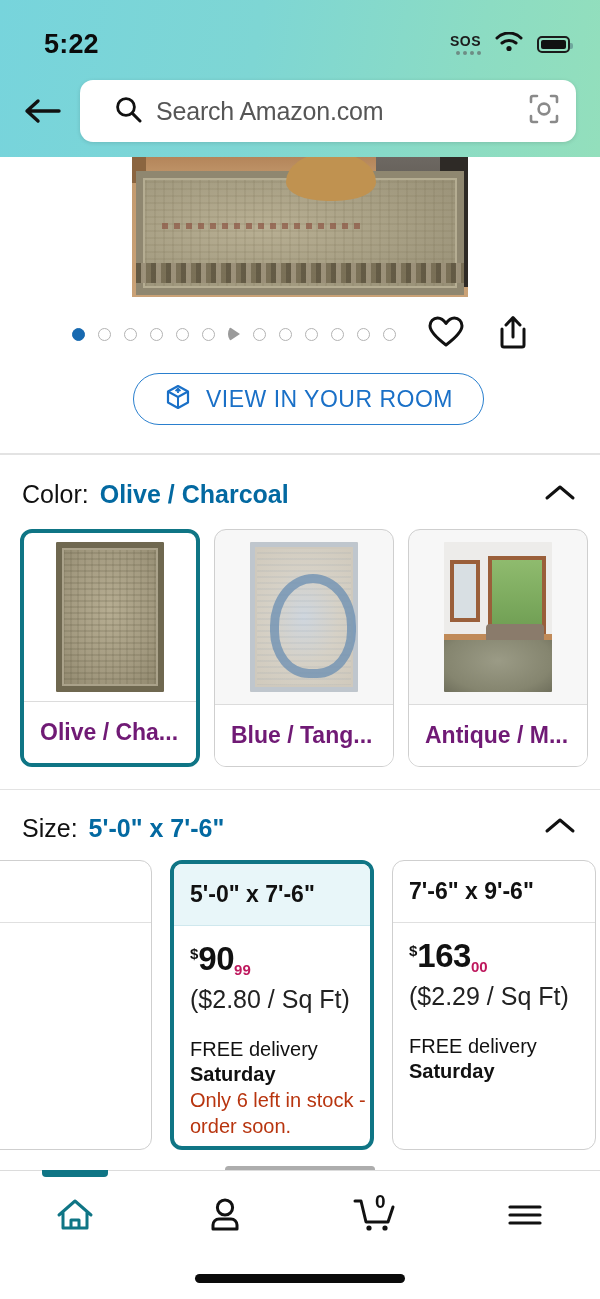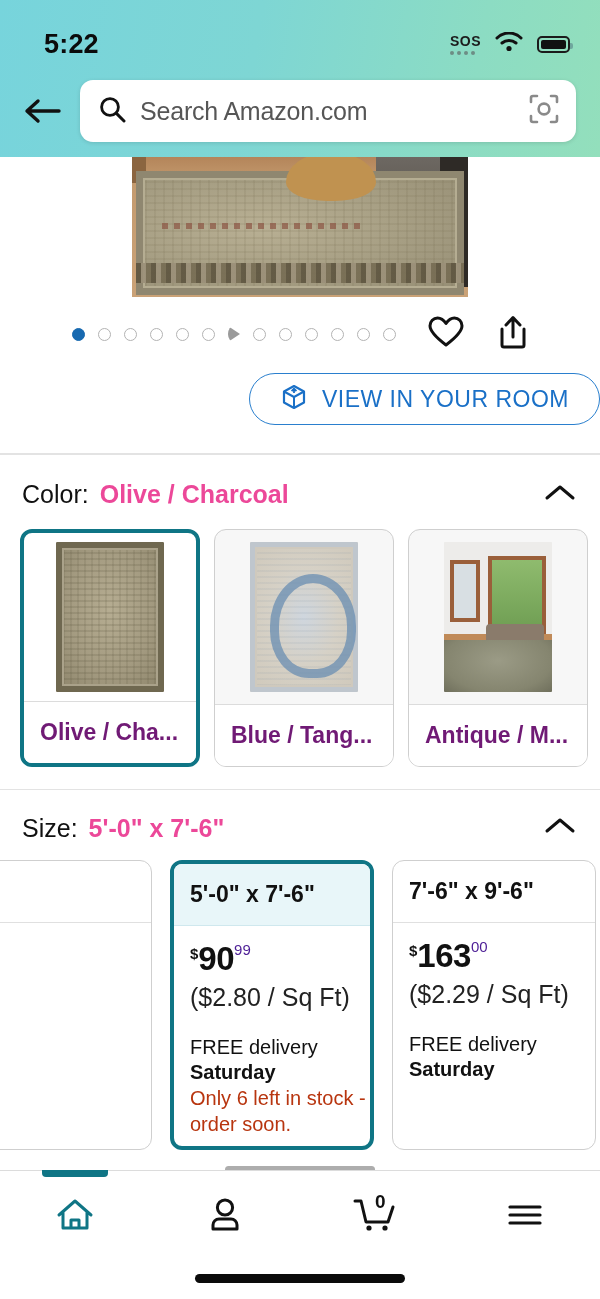--- a/index.html
+++ b/index.html
@@ -17,37 +17,37 @@
     background: linear-gradient(100deg, #77d4dc 0%, #7ed6d4 42%, #8cdcc3 78%, #93dfbc 100%);
     z-index: 5;
   }
   .statusbar {
     position: absolute; top:13px; left:0; width:600px; height:62px;
     display:flex; align-items:center; justify-content:space-between;
     padding: 0 30px 0 44px;
   }
   .sb-time { font-size:27px; font-weight:bold; color:#0b0b0b; letter-spacing:0.2px; }
   .sb-right { display:flex; align-items:center; gap:14px; }
-  .sos-wrap { display:flex; flex-direction:column; align-items:flex-start; gap:3px; }
+  .sos-wrap { display:flex; flex-direction:column; align-items:flex-end; gap:3px; }
   .sos-text { font-size:14px; font-weight:bold; color:#1b1b1b; letter-spacing:0.5px; line-height:1; }
   .sos-dots { display:flex; gap:3px; }
   .sos-dots i { width:4px; height:4px; border-radius:50%; background:#6d8d85; display:block; }
   .batt { position:relative; width:33px; height:17px; border:2px solid #1b1b1b; border-radius:5px; padding:2px; }
   .batt::after { content:""; position:absolute; right:-5px; top:5px; width:3px; height:6px;
                  background:#6fa79d; border-radius:0 2px 2px 0; }
   .batt i { display:block; width:100%; height:100%; background:#111; border-radius:2px; }
 
   .searchrow {
     position:absolute; top:78px; left:0; width:600px; height:66px;
     display:flex; align-items:center; padding:0 24px 0 14px; gap:10px;
   }
   .backbtn { width:56px; height:56px; display:flex; align-items:center; justify-content:center; flex:0 0 auto; }
   .searchbox {
     flex:1 1 auto; height:62px; background:#fff; border-radius:13px;
-    display:flex; align-items:center; padding:0 16px 0 18px; gap:14px;
+    display:flex; align-items:center; padding:0 16px 0 34px; gap:14px;
     box-shadow: 0 1px 4px rgba(0,0,0,.13);
   }
   .search-ph { flex:1 1 auto; font-size:25px; color:#565656; font-weight:400; letter-spacing:-0.2px; }
 
   
   .content { position:absolute; top:157px; left:0; width:600px; height:1013px; background:#fff; }
 
   
   .hero-wrap { width:600px; height:140px; display:flex; justify-content:center; }
   .hero {
@@ -79,33 +79,33 @@
   
   .dotsrow { height:62px; display:flex; align-items:center; justify-content:center; gap:0; padding-top:12px; }
   .dots { display:flex; align-items:center; gap:13px; }
   .dot { width:13px; height:13px; border-radius:50%; border:1.6px solid #b3b3b3; box-sizing:border-box; }
   .dot.active { background:#1769b0; border-color:#1769b0; }
   .dot.video { width:0; height:0; border:none; border-left:12px solid #9a9a9a;
                border-top:8px solid transparent; border-bottom:8px solid transparent; background:none; }
   .dots-actions { display:flex; align-items:center; gap:34px; margin-left:32px; }
 
   
-  .arrow-wrap { display:flex; justify-content:flex-end; padding-top:14px;margin-left:17px; }
+  .arrow-wrap { display:flex; justify-content:center; padding-top:14px;margin-left:17px; }
   .arbtn {
     height:52px; border:1.6px solid #2a7fce; border-radius:26px; background:#fff;
     display:flex; align-items:center; gap:14px; padding:0 30px;
   }
   .ar-label { font-size:23px; color:#1a70c7; font-weight:500; letter-spacing:.5px; }
 
   .divider { height:1.5px; background:#e3e3e3; width:100%; }
 
   
   .sechead { display:flex; align-items:center; padding:0 22px; height:56px; }
   .sechead .lbl { font-size:25px; color:#111; font-weight:400; }
-  .sechead .val { font-size:25px; color:#ec4899; font-weight:bold; margin-left:11px; }
+  .sechead .val { font-size:25px; color:#0369a1; font-weight:bold; margin-left:11px; }
   .sechead .chev { margin-left:auto; }
 
   
   .colorrow { display:flex; gap:14px; padding:6px 0 0 20px; }
   .ccard {
     width:180px; height:238px; border:1.6px solid #cfcfcf; border-radius:12px;
     background:#f7f7f7; overflow:hidden; display:flex; flex-direction:column; flex:0 0 auto;
   }
   .ccard.sel { border:4px solid #0f7585; background:#fff; }
   .ccard .thumbwrap { flex:1 1 auto; display:flex; align-items:center; justify-content:center; }
@@ -154,21 +154,21 @@
   .scard.sel { border:4px solid #0f7585; }
   .scard .stitle {
     height:62px; display:flex; align-items:center; padding-left:16px;
     font-size:23px; font-weight:bold; color:#111; border-bottom:1.5px solid #e0e0e0; white-space:nowrap;
   }
   .scard.sel .stitle { background:#e8f6f9; border-bottom:1.5px solid #cfe8ee; }
   .scard .sbody { flex:1 1 auto; padding:16px 0 0 16px; }
   .price { display:flex; align-items:flex-start; line-height:1; white-space:nowrap; }
   .price .cur { font-size:15px; font-weight:bold; color:#111; margin-top:4px; }
   .price .whole { font-size:33px; font-weight:bold; color:#111; letter-spacing:-0.5px; }
-  .price .frac { font-size:15px; font-weight:normal; color:#4c1d95; margin-top:0; }
+  .price .frac { font-size:15px; font-weight:bold; color:#be185d; margin-top:20px; }
   .persqft { font-size:25px; color:#222; margin-top:8px; white-space:nowrap; }
   .dely { font-size:20px; color:#111; margin-top:24px; white-space:nowrap; }
   .dely-day { font-size:20px; color:#111; font-weight:bold; margin-top:2px; white-space:nowrap; }
   .stock-in { font-size:20px; color:#157c28; margin-top:2px; white-space:nowrap; }
   .stock-low { font-size:20px; color:#b8350f; margin-top:2px; line-height:1.28; }
 
   .scrollbar-wrap { display:flex; justify-content:center; padding-top:16px; }
   .scrollbar { width:150px; height:7px; border-radius:4px; background:#adadad; }
 
   

